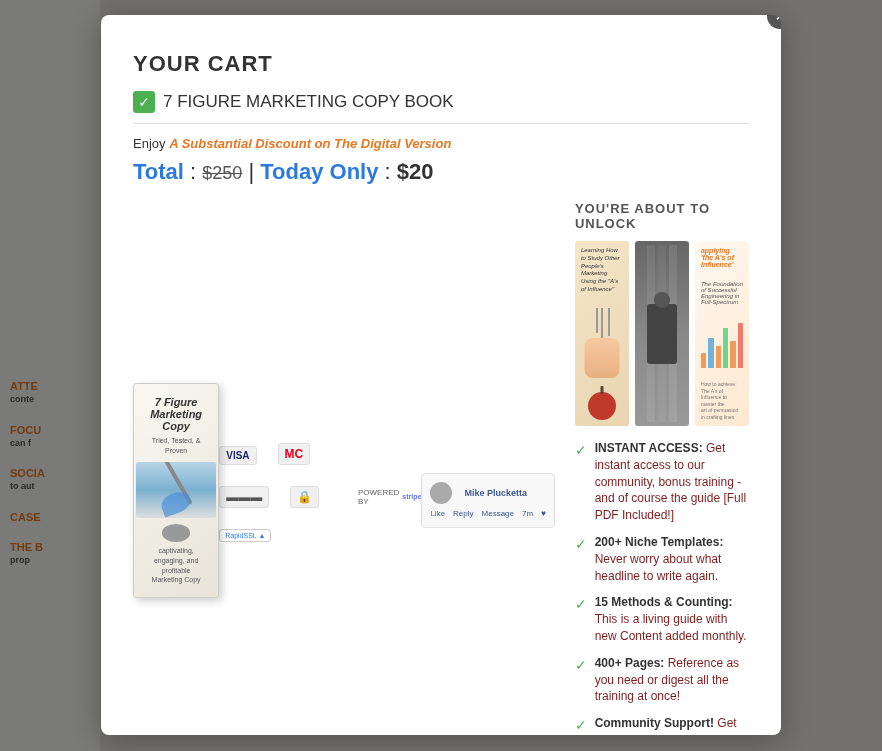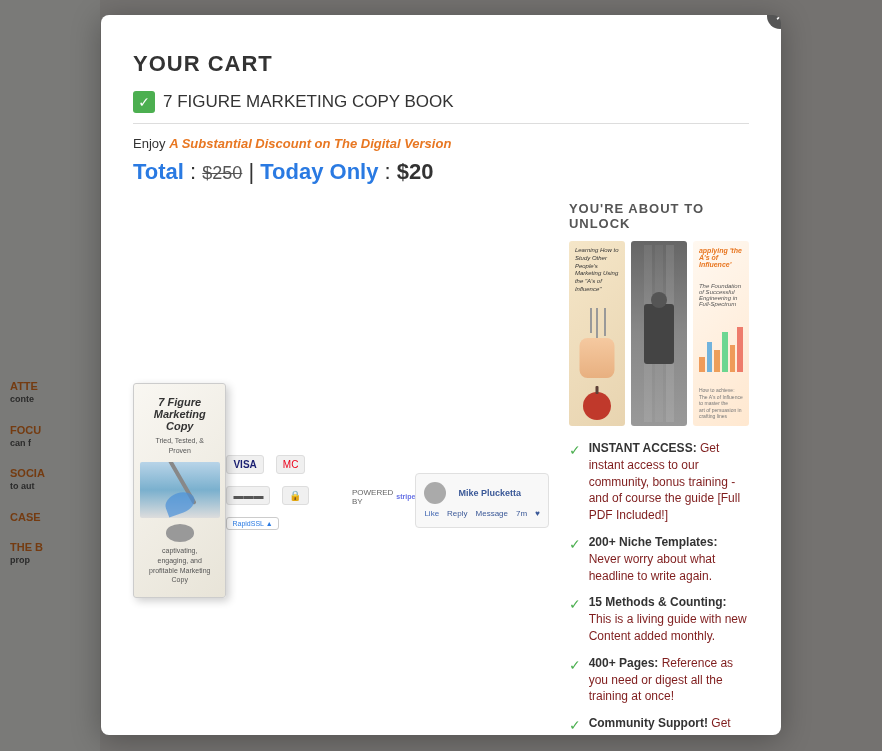--- a/index.html
+++ b/index.html
@@ -282,33 +282,33 @@
     }
 
     .special-price-text .price-highlight {
       color: #e87722;
       font-weight: bold;
     }
 
     .payment-badges {
       display: flex;
       align-items: flex-end;
-      gap: 12px;
+      gap: 21px;
       margin-bottom: 8px;
       flex-wrap: wrap;
     }
 
     .badge {
       background: #f0f0f0;
       border: 1px solid #ddd;
       border-radius: 3px;
       padding: 3px 6px;
-      font-size: 10px;
+      font-size: 12px;
       color: #555;
-      font-weight: normal;
+      font-weight: bold;
     }
 
     .badge.visa { color: #1a1f71; font-weight: 900; font-size: 10px; }
     .badge.mc { color: #eb001b; }
 
     .rapid-ssl {
       background: #fff;
       border: 1px solid #ccc;
       border-radius: 3px;
       padding: 2px 5px;

